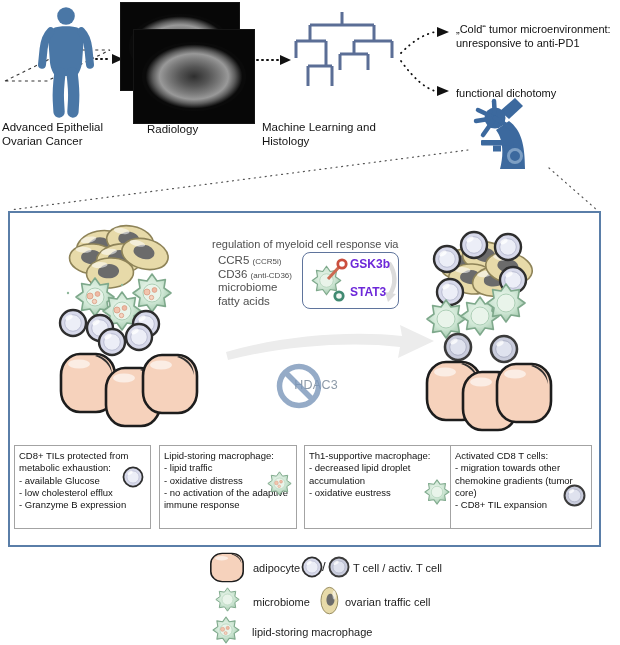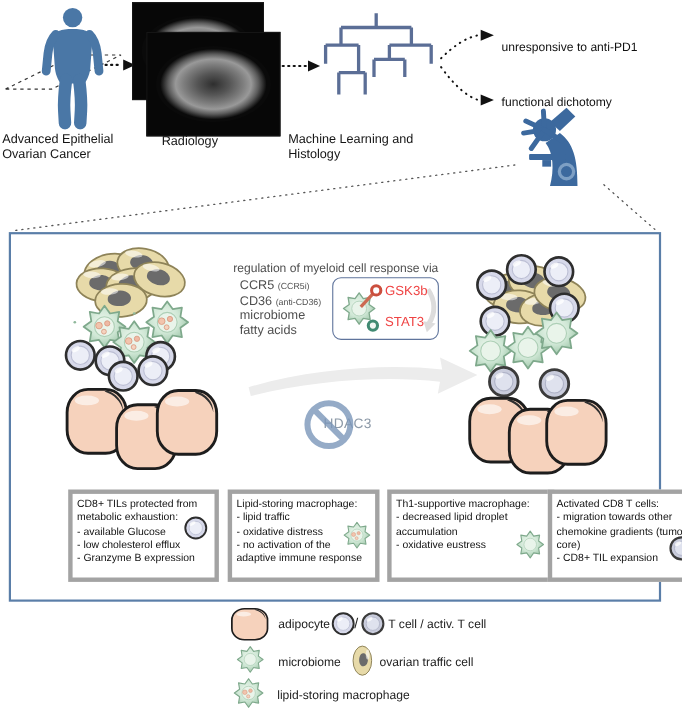--- a/index.html
+++ b/index.html
@@ -9,25 +9,25 @@
   .cap{position:absolute;font-size:11.5px;line-height:1.25;text-align:left;color:#141414;}
   .outline{position:absolute;font-size:11px;white-space:nowrap;color:#111;}
   .ct{position:absolute;background:#070707;border:1px solid #151515;}
   .ct-body{position:absolute;left:7%;top:13%;width:86%;height:74%;border-radius:50%;
     background:radial-gradient(ellipse 50% 50% at 50% 50%, #2e2e2e 0%, #555 28%, #7e7e7e 52%, #999 66%, #5c5c5c 79%, #0a0a0a 93%);}
   .panel{position:absolute;left:8px;top:211px;width:589px;height:332px;border:2px solid #5a7ea8;background:#fff;}
   .reg-title{position:absolute;left:202px;top:25px;width:230px;font-size:11px;color:#4f4f4f;}
   .reg-list{position:absolute;left:208px;top:41px;font-size:11.5px;color:#4f4f4f;line-height:1.18;}
   .reg-note{font-size:8px;}
   .tbox{position:absolute;left:292px;top:39px;width:95px;height:55px;border:1.5px solid #5f749c;border-radius:8px;background:#fff;}
-  .tlabel{position:absolute;font-size:12px;font-weight:normal;color:#ef4444;}
+  .tlabel{position:absolute;font-size:12px;font-weight:bold;color:#6d28d9;}
   .hdac{position:absolute;left:250px;top:150px;width:78px;height:62px;}
   .hdac-text{position:absolute;left:0;top:15px;width:100%;text-align:right;font-size:12.5px;color:#8d9aa8;letter-spacing:.3px;}
-  .ibox{position:absolute;top:232px;height:84px;border:4px solid #a3a3a3;background:#fff;
-        font-size:9.5px;line-height:1.3;color:#111;padding:4px 4px;box-sizing:border-box;margin-left:48px;}
+  .ibox{position:absolute;top:232px;height:84px;border:1px solid #a3a3a3;background:#fff;
+        font-size:9.5px;line-height:1.3;color:#111;padding:4px 4px;box-sizing:border-box;}
   .leg{position:absolute;font-size:11px;color:#222;white-space:nowrap;}
 </style>
 </head>
 <body>
 
 <div class="stage">
 
   <svg width="0" height="0" style="position:absolute">
     <defs>
       <radialGradient id="gMac" cx="45%" cy="42%" r="62%">
@@ -100,20 +100,21 @@
   <div class="ct" style="left:133px;top:29px;width:120px;height:93px">
     <div class="ct-body"></div>
   </div>
   <div class="cap" style="left:147px;top:122px;width:95px">Radiology</div>
 
   <svg class="abs" style="left:288px;top:8px;width:108px;height:92px" viewBox="0 0 108 92">
     <path d="M54,4 V17 M22,17 H86 M22,17 V33 M86,17 V33 M8,33 H38 M8,33 V50 M38,33 V58 M20,58 H44 M20,58 V78 M44,58 V78 M66,33 H104 M104,33 V50 M66,33 V46 M52,46 H80 M52,46 V62 M80,46 V62" stroke="#5b6e96" stroke-width="3" fill="none"></path>
   </svg>
   <div class="cap" style="left:262px;top:120px;width:126px">Machine Learning and Histology</div>
 
+  <div class="outline" style="left:456px;top:23px">„Cold“ tumor microenvironment:</div>
   <div class="outline" style="left:456px;top:37px">unresponsive to anti-PD1</div>
   <div class="outline" style="left:456px;top:87px">functional dichotomy</div>
 
   <svg class="abs" style="left:468px;top:98px;width:80px;height:74px" viewBox="0 0 80 74">
     <g fill="#3c699e">
       <path d="M32,13 L47,0 L55,8 L41,21 Z"></path>
       <circle cx="27" cy="20" r="10.5"></circle>
       <path d="M41,23 C53,32 57,46 57,71 L32,71 C36,56 35,41 28,32 Z"></path>
       <rect x="13" y="42" width="33" height="5.5" rx="1"></rect>
       <rect x="25" y="47.5" width="8" height="6"></rect>

